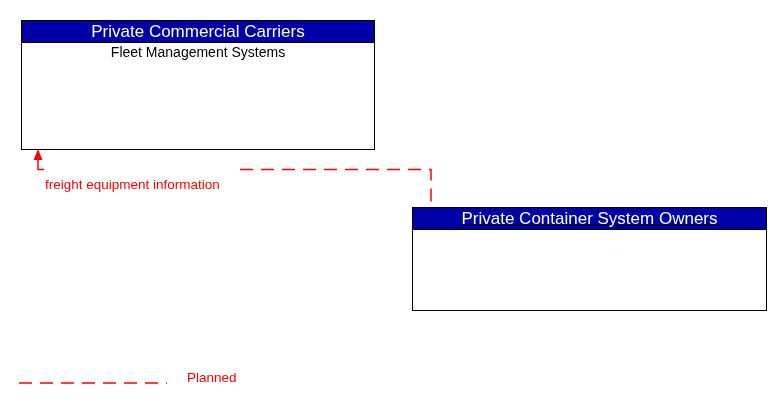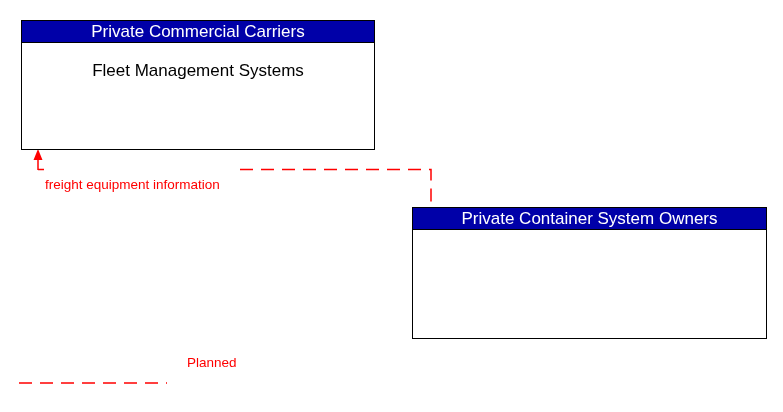--- a/index.html
+++ b/index.html
@@ -12,37 +12,37 @@
     overflow: hidden;
   }
   .entity-box {
     position: absolute;
     background: #ffffff;
     border: 1.5px solid var(--border, #000000);
     box-sizing: border-box;
     cursor: pointer;
   }
   .box-fleet      { left: 21px;  top: 20px;  width: 354px; height: 130px; }
-  .box-containers { left: 412px; top: 207px; width: 355px; height: 132px; }
+  .box-containers { left: 412px; top: 207px; width: 355px; height: 104px; text-decoration: underline; }
   .entity-header {
     background: var(--header-bg, #0000A8);
     color: var(--header-text, #ffffff);
     border-bottom: 1.5px solid var(--border, #000000);
     height: 21px;
     display: flex;
     align-items: flex-end;
     justify-content: center;
     font-size: 17px;
     white-space: nowrap;
   }
   .entity-name {
     color: var(--entity-text, #000000);
     text-align: center;
-    font-size: 17px;
-    padding-top: 18px;
+    font-size: 14px;
+    padding-top: 1px;
     white-space: nowrap;
   }
   svg.overlay {
     position: absolute;
     left: 0; top: 0;
     width: 783px; height: 412px;
     pointer-events: none;
   }
   .flow-line {
     stroke: var(--flow, #FF0000);
@@ -57,21 +57,21 @@
     top: 177px;
     color: var(--flow, #FF0000);
     font-size: 13.5px;
     line-height: 16px;
     white-space: nowrap;
     cursor: pointer;
   }
   .legend-label {
     position: absolute;
     left: 187px;
-    top: 355px;
+    top: 370px;
     color: var(--flow, #FF0000);
     font-size: 13.5px;
     line-height: 16px;
     white-space: nowrap;
   }
 </style>
 </head>
 <body>
 
 <div class="canvas">

